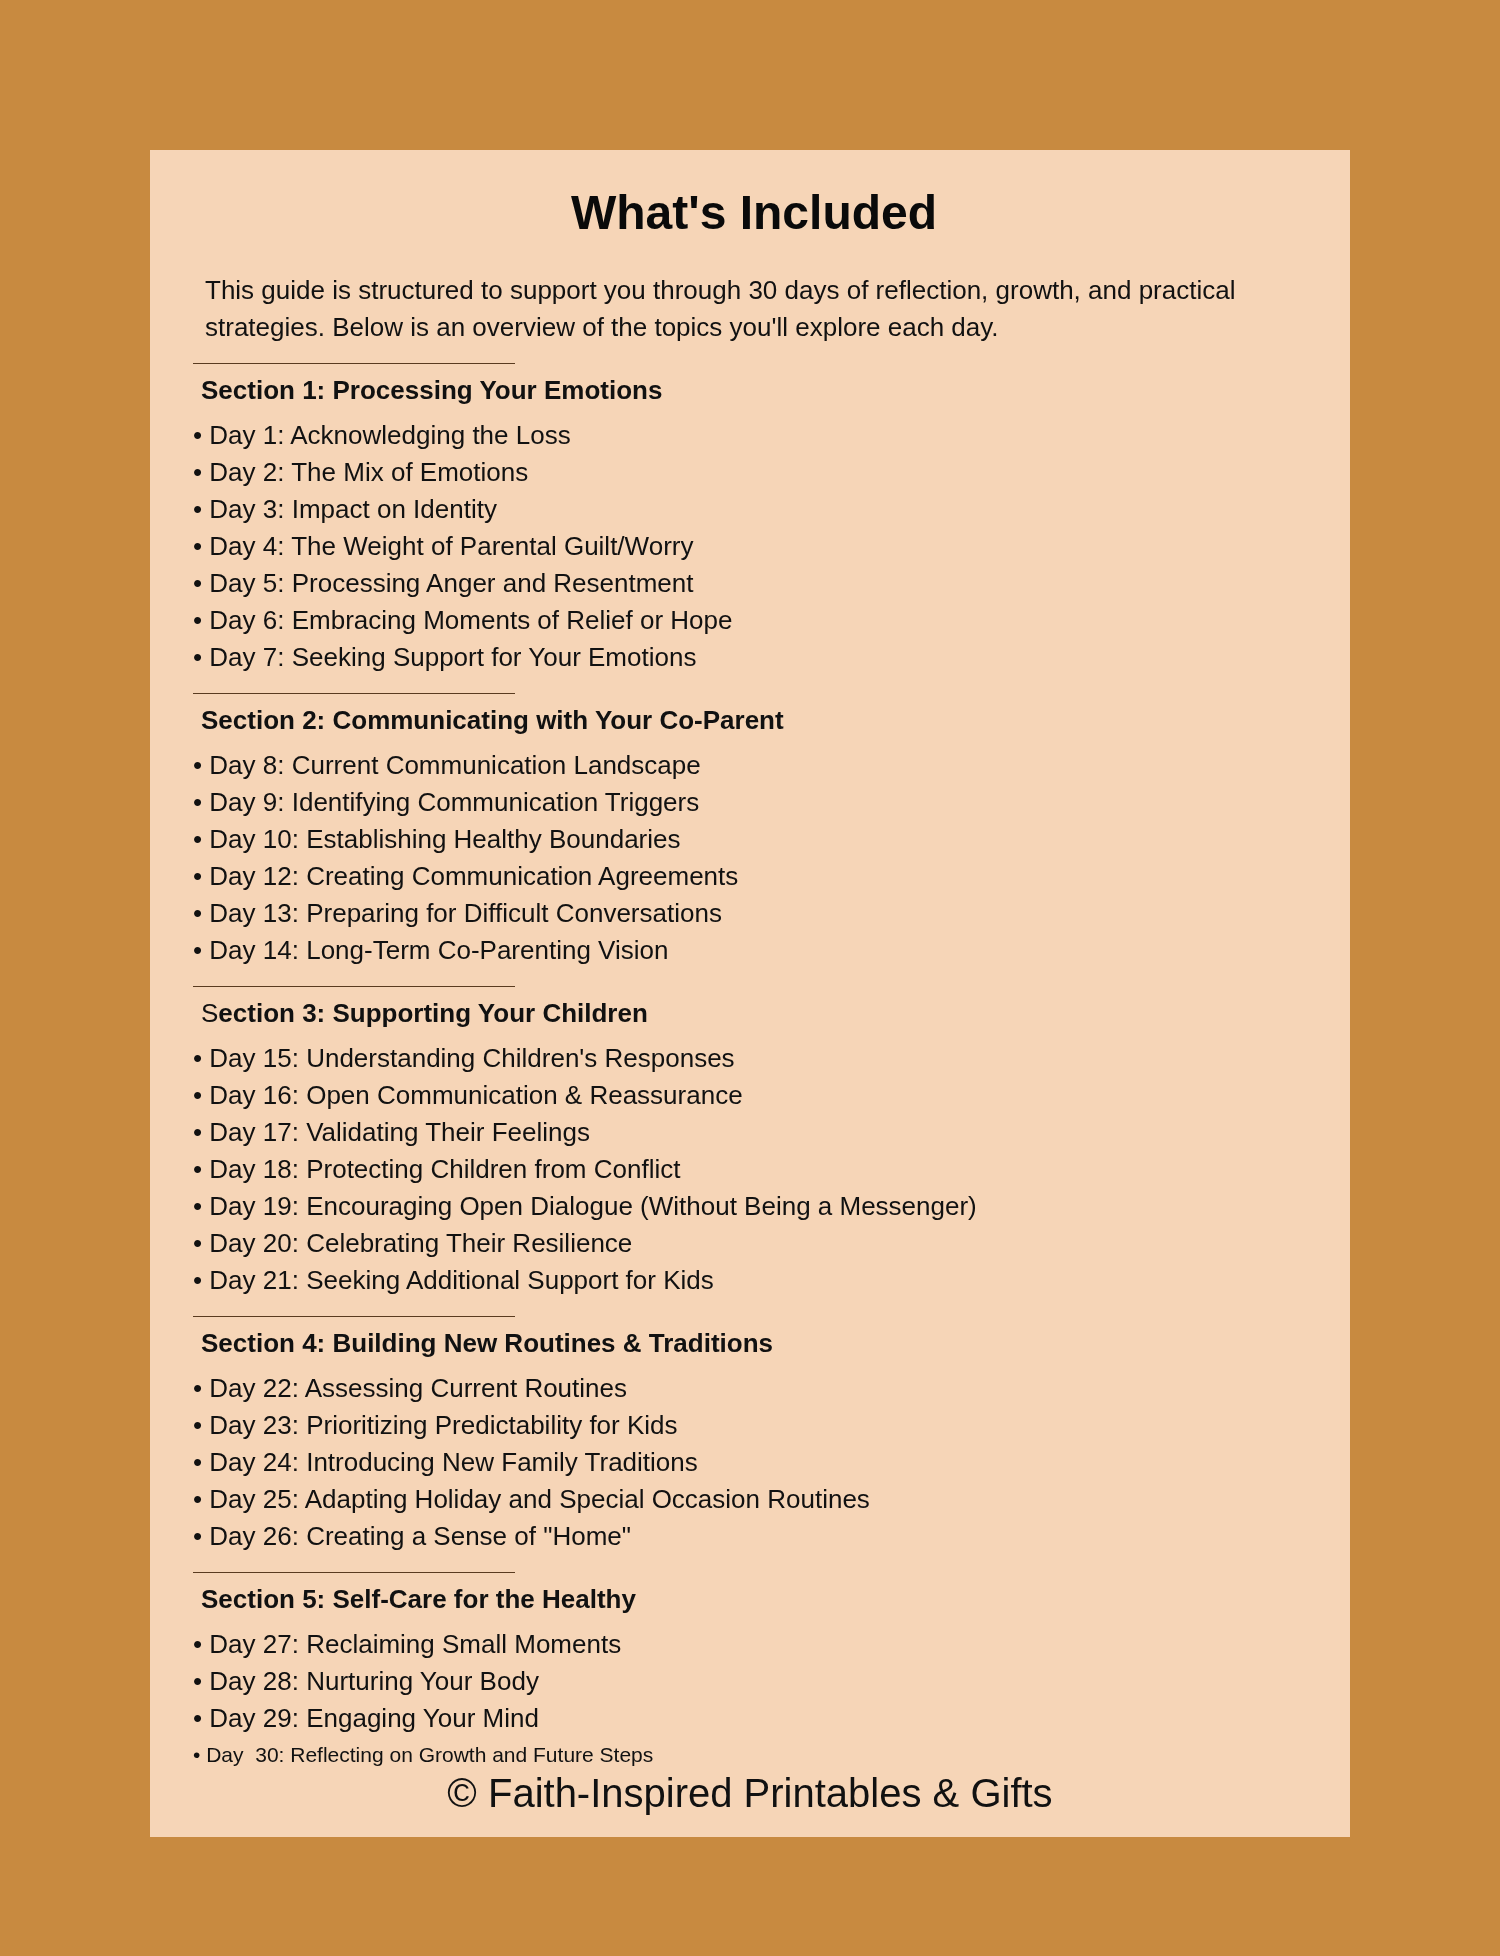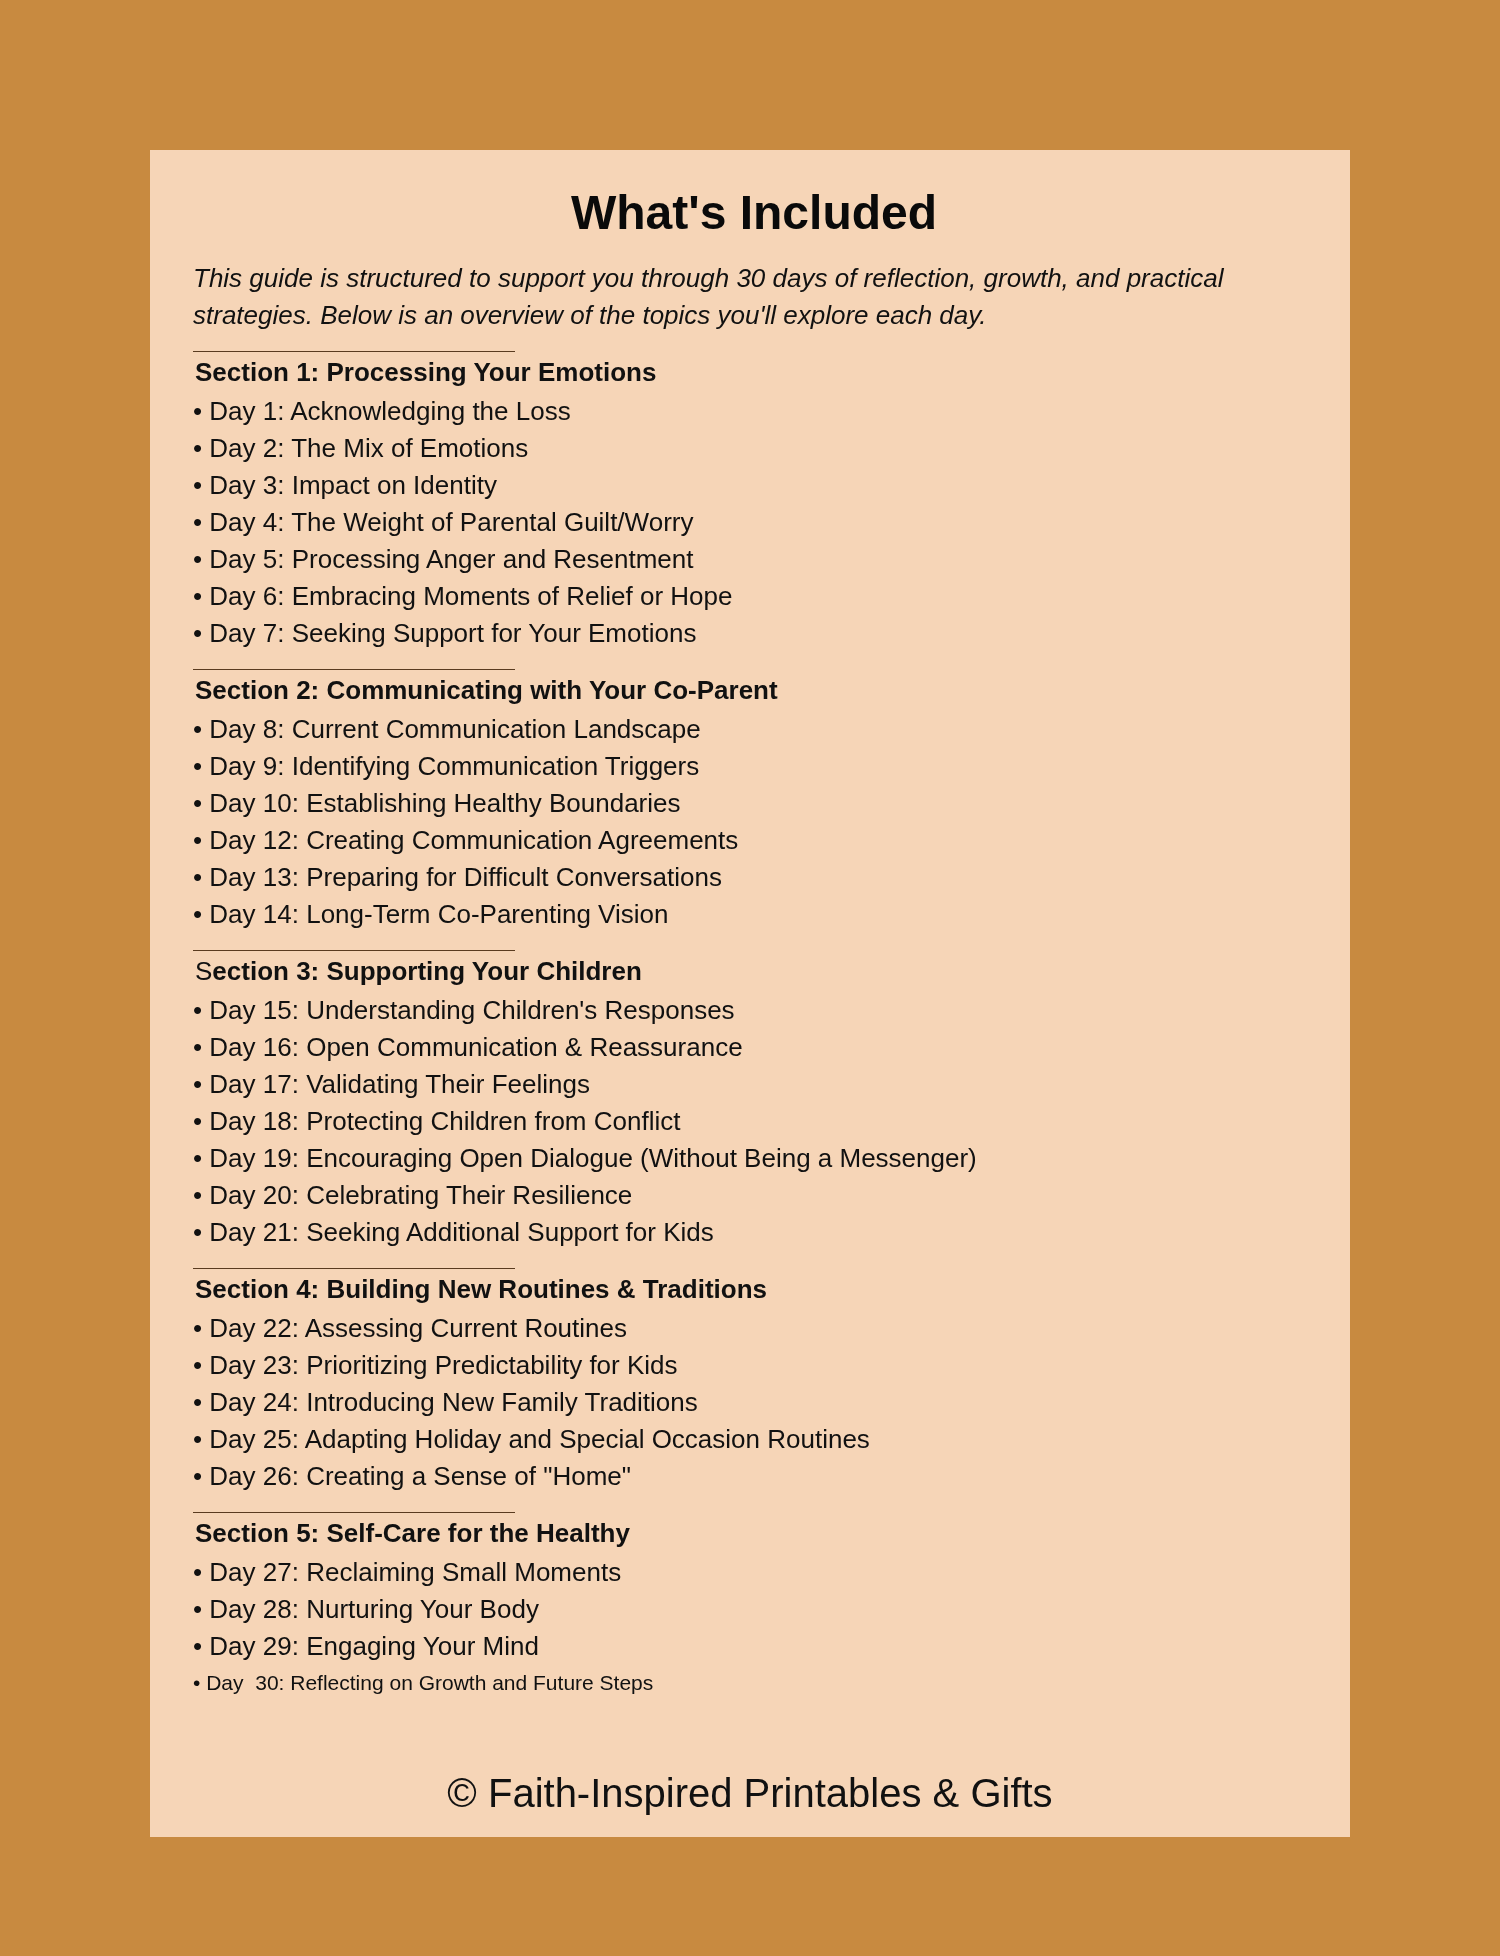--- a/index.html
+++ b/index.html
@@ -29,27 +29,27 @@
     padding-left: 8px;
   }
   .content {
     position: absolute;
     left: 43px; top: 110px;
     width: 1120px;
     font-size: 26px;
     line-height: 37px;
   }
   .overview-heading { font-weight: bold; margin: 0; }
-  .overview-text { margin: 0; font-style: italic; }
+  .overview-text { margin: 12px; }
   .divider {
     width: 322px; height: 0;
     border-top: 1.5px solid #5a3b20;
     margin: 17px 0 1px 0;
   }
-  .section-heading { font-weight: bold; margin: 2px; }
+  .section-heading { font-weight: bold; margin: 8px; }
   .section-heading .first { font-weight: normal; }
   .day { margin: 0; white-space: nowrap; }
   .day.small { font-size: 21px; line-height: 35px; }
   .footer {
     position: absolute;
     left: 0; right: 0; top: 1622px;
     text-align: center;
     font-size: 40px;
     line-height: 42px;
     color: #111;

